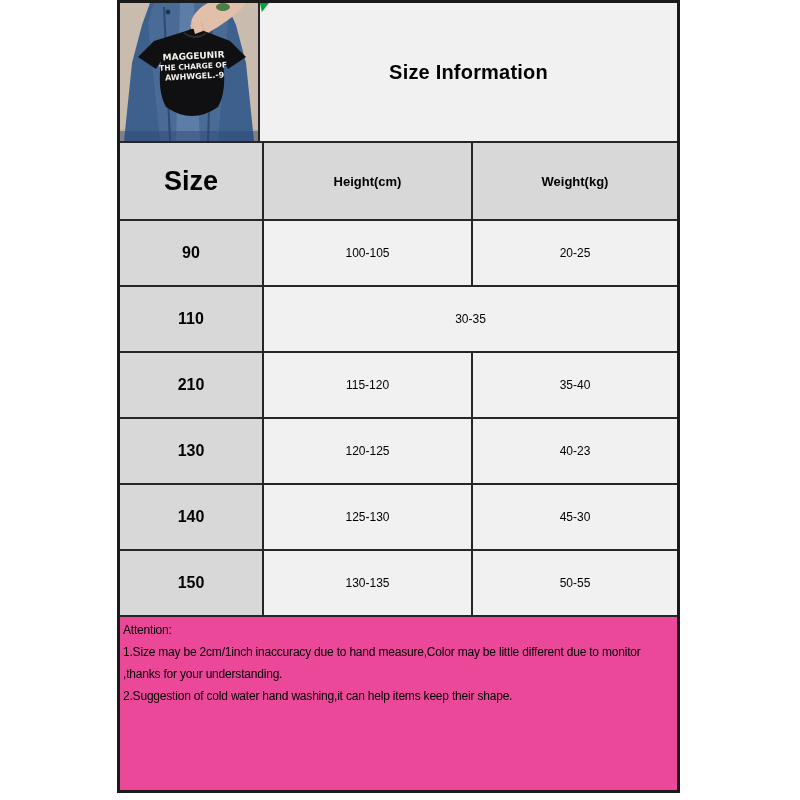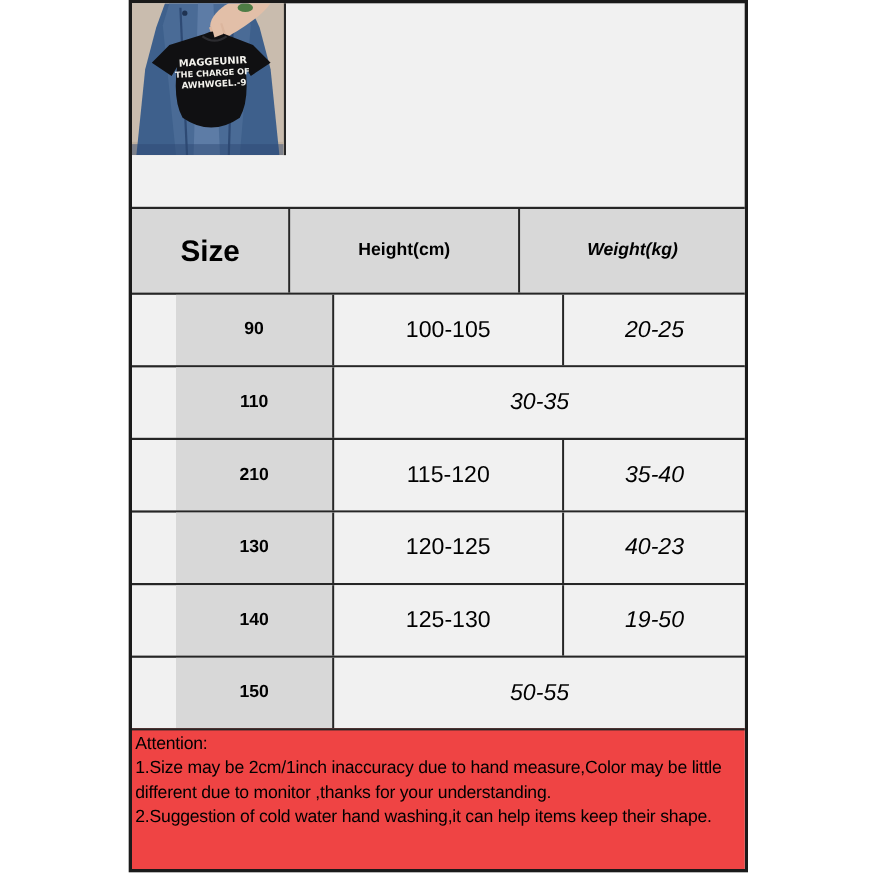--- a/index.html
+++ b/index.html
@@ -20,36 +20,36 @@
   .photo-cell{width:140px;border-right:2px solid #262626;padding:0;overflow:hidden;background:#c9bcae;}
   .photo-cell svg{display:block;}
   .title-cell{flex:1;background:#f1f1f1;position:relative;}
   .title-text{font-size:20px;font-weight:bold;letter-spacing:0.2px;}
   .corner-marker{
     position:absolute;top:0;left:0;width:9px;height:9px;background:#00a33d;
     clip-path:polygon(0 0,100% 0,20% 100%);
   }
 
   
-  .header-row{height:78px;border-top:2px solid #262626;margin-top:47px;}
-  .hcell{background:#d8d8d8;font-weight:bold;font-size:16px;}
+  .header-row{height:78px;border-top:2px solid #262626;}
+  .hcell{background:#d8d8d8;font-weight:bold;font-size:13px;}
   .size-hcell{font-size:27px;}
 
   
-  .data-row{height:66px;border-top:2px solid #262626;padding-left:40px;}
+  .data-row{height:66px;border-top:2px solid #262626;}
   .col1{width:144px;border-right:2px solid #262626;}
   .col2{width:209px;border-right:2px solid #262626;}
-  .col3{flex:1;font-style:italic;}
+  .col3{flex:1;}
   .size-col{background:#d8d8d8;font-weight:bold;font-size:16px;}
-  .val-col{background:#f1f1f1;font-size:21px;}
+  .val-col{background:#f1f1f1;font-size:12px;}
 
   
   .attention{
-    flex:1;border-top:2px solid #262626;background:#ef4444;
-    padding:2px 3px;font-size:16px;line-height:22px;letter-spacing:-0.2px;
+    flex:1;border-top:2px solid #262626;background:#ec4899;
+    padding:2px 3px;font-size:12px;line-height:22px;letter-spacing:-0.2px;
     display:block;
   }
   .attention div{white-space:normal;}
 </style>
 </head>
 <body>
 
 <div class="canvas">
   <div class="sheet">
 
@@ -79,20 +79,24 @@
 
           <path d="M72,20 L80,18 L83,28 L75,31 Z" fill="#e2bfa8"></path>
 
           <g fill="#f2f1ec" font-family="'DejaVu Sans', sans-serif" font-weight="bold" text-anchor="middle" transform="rotate(-3 73 62)">
             <text x="74" y="56" font-size="9">MAGGEUNIR</text>
             <text x="73" y="66" font-size="7.5">THE CHARGE OF</text>
             <text x="74" y="76" font-size="8">AWHWGEL.-9</text>
           </g>
         </svg>
       </div>
+      <div class="cell title-cell">
+        <div class="corner-marker"></div>
+        <span class="title-text">Size Information</span>
+      </div>
     </div>
 
     <div class="row header-row">
       <div class="cell col1 hcell size-hcell">Size</div>
       <div class="cell col2 hcell">Height(cm)</div>
       <div class="cell col3 hcell">Weight(kg)</div>
     </div>
 
     <div class="row data-row">
       <div class="cell col1 size-col">90</div>
@@ -109,24 +113,25 @@
       <div class="cell col3 val-col">35-40</div>
     </div>
     <div class="row data-row">
       <div class="cell col1 size-col">130</div>
       <div class="cell col2 val-col">120-125</div>
       <div class="cell col3 val-col">40-23</div>
     </div>
     <div class="row data-row">
       <div class="cell col1 size-col">140</div>
       <div class="cell col2 val-col">125-130</div>
-      <div class="cell col3 val-col">19-50</div>
+      <div class="cell col3 val-col">45-30</div>
     </div>
     <div class="row data-row">
       <div class="cell col1 size-col">150</div>
+      <div class="cell col2 val-col">130-135</div>
       <div class="cell col3 val-col">50-55</div>
     </div>
 
     <div class="attention">
       <div>Attention:</div>
       <div>1.Size may be 2cm/1inch inaccuracy due to hand measure,Color may be little different due to monitor ,thanks for your understanding.</div>
       <div>2.Suggestion of cold water hand washing,it can help items keep their shape.</div>
     </div>
 
   </div>

